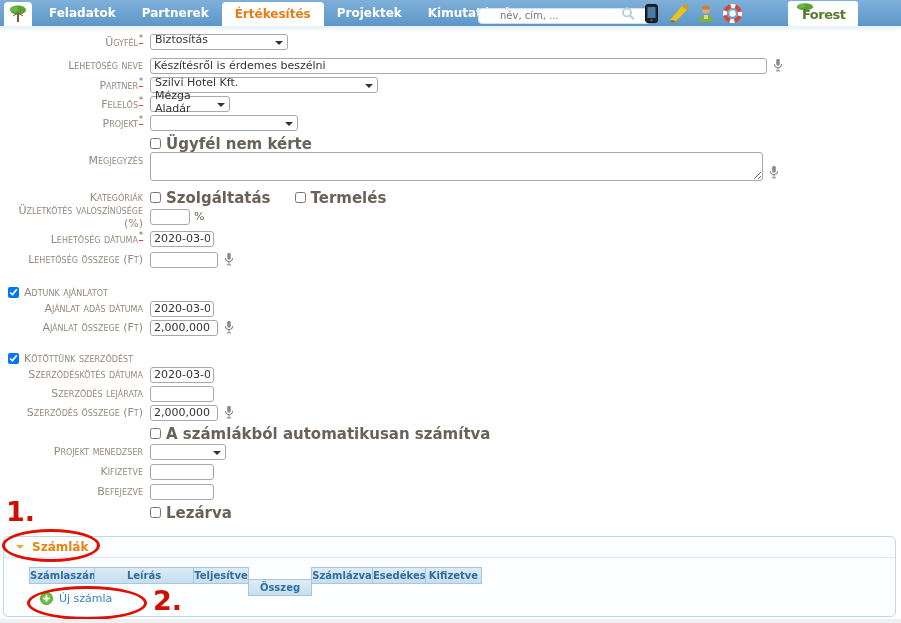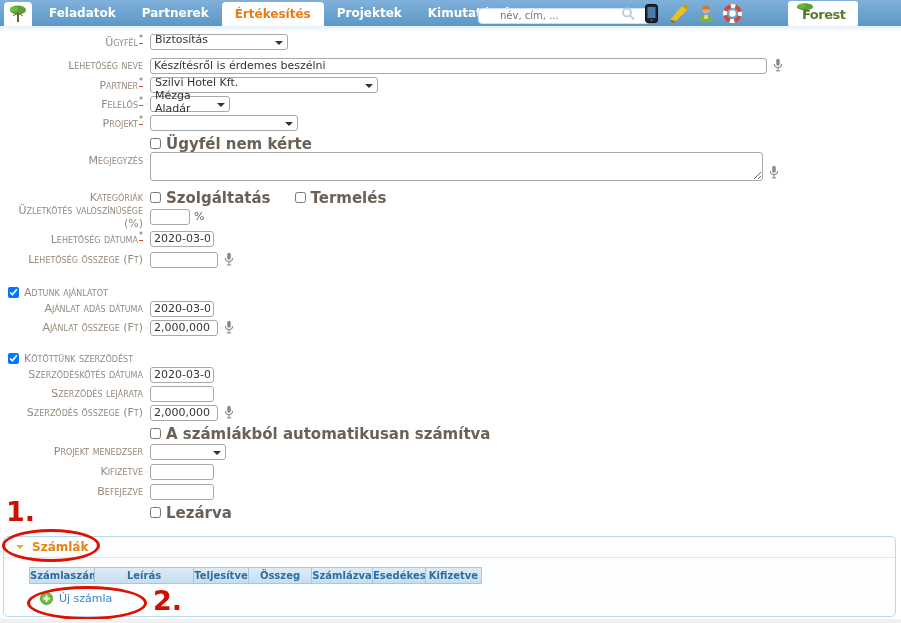--- a/index.html
+++ b/index.html
@@ -53,21 +53,21 @@
   .toggle{width:0;height:0;border:4px solid transparent;border-top-color:#f0a830;
     margin-right:8px;margin-top:4px;}
   .panel-title{color:#e8830c;font-size:12px;font-weight:bold;}
   .thead{position:absolute;left:25px;top:30px;display:flex;}
   .th{height:15px;line-height:15px;text-align:center;font-size:10px;font-weight:bold;
     color:#2f6e9e;background:linear-gradient(#ddebf7,#c7def0);
     border:1px solid #a5c7e2;margin-left:-1px;cursor:pointer;}
   .th:nth-child(1){width:64px;margin-left:0;}
   .th:nth-child(2){width:98px;}
   .th:nth-child(3){width:54px;}
-  .th:nth-child(4){width:62px;}
+  .th:nth-child(4){width:62px;margin-top:12px;}
   .th:nth-child(5){width:60px;}
   .th:nth-child(6){width:52px;}
   .th:nth-child(7){width:55px;}
   .new-invoice{position:absolute;left:36px;top:55px;display:flex;align-items:center;
     color:#3b82c4;font-size:11px;cursor:pointer;text-align:center;}
   .new-invoice span{margin-left:6px;}
   
   .ellipse{position:absolute;border:3px solid #e01000;border-radius:50%;pointer-events:none;}
   #el1{left:2px;top:529px;width:92px;height:27px;}
   #el2{left:27px;top:586px;width:114px;height:28px;}

